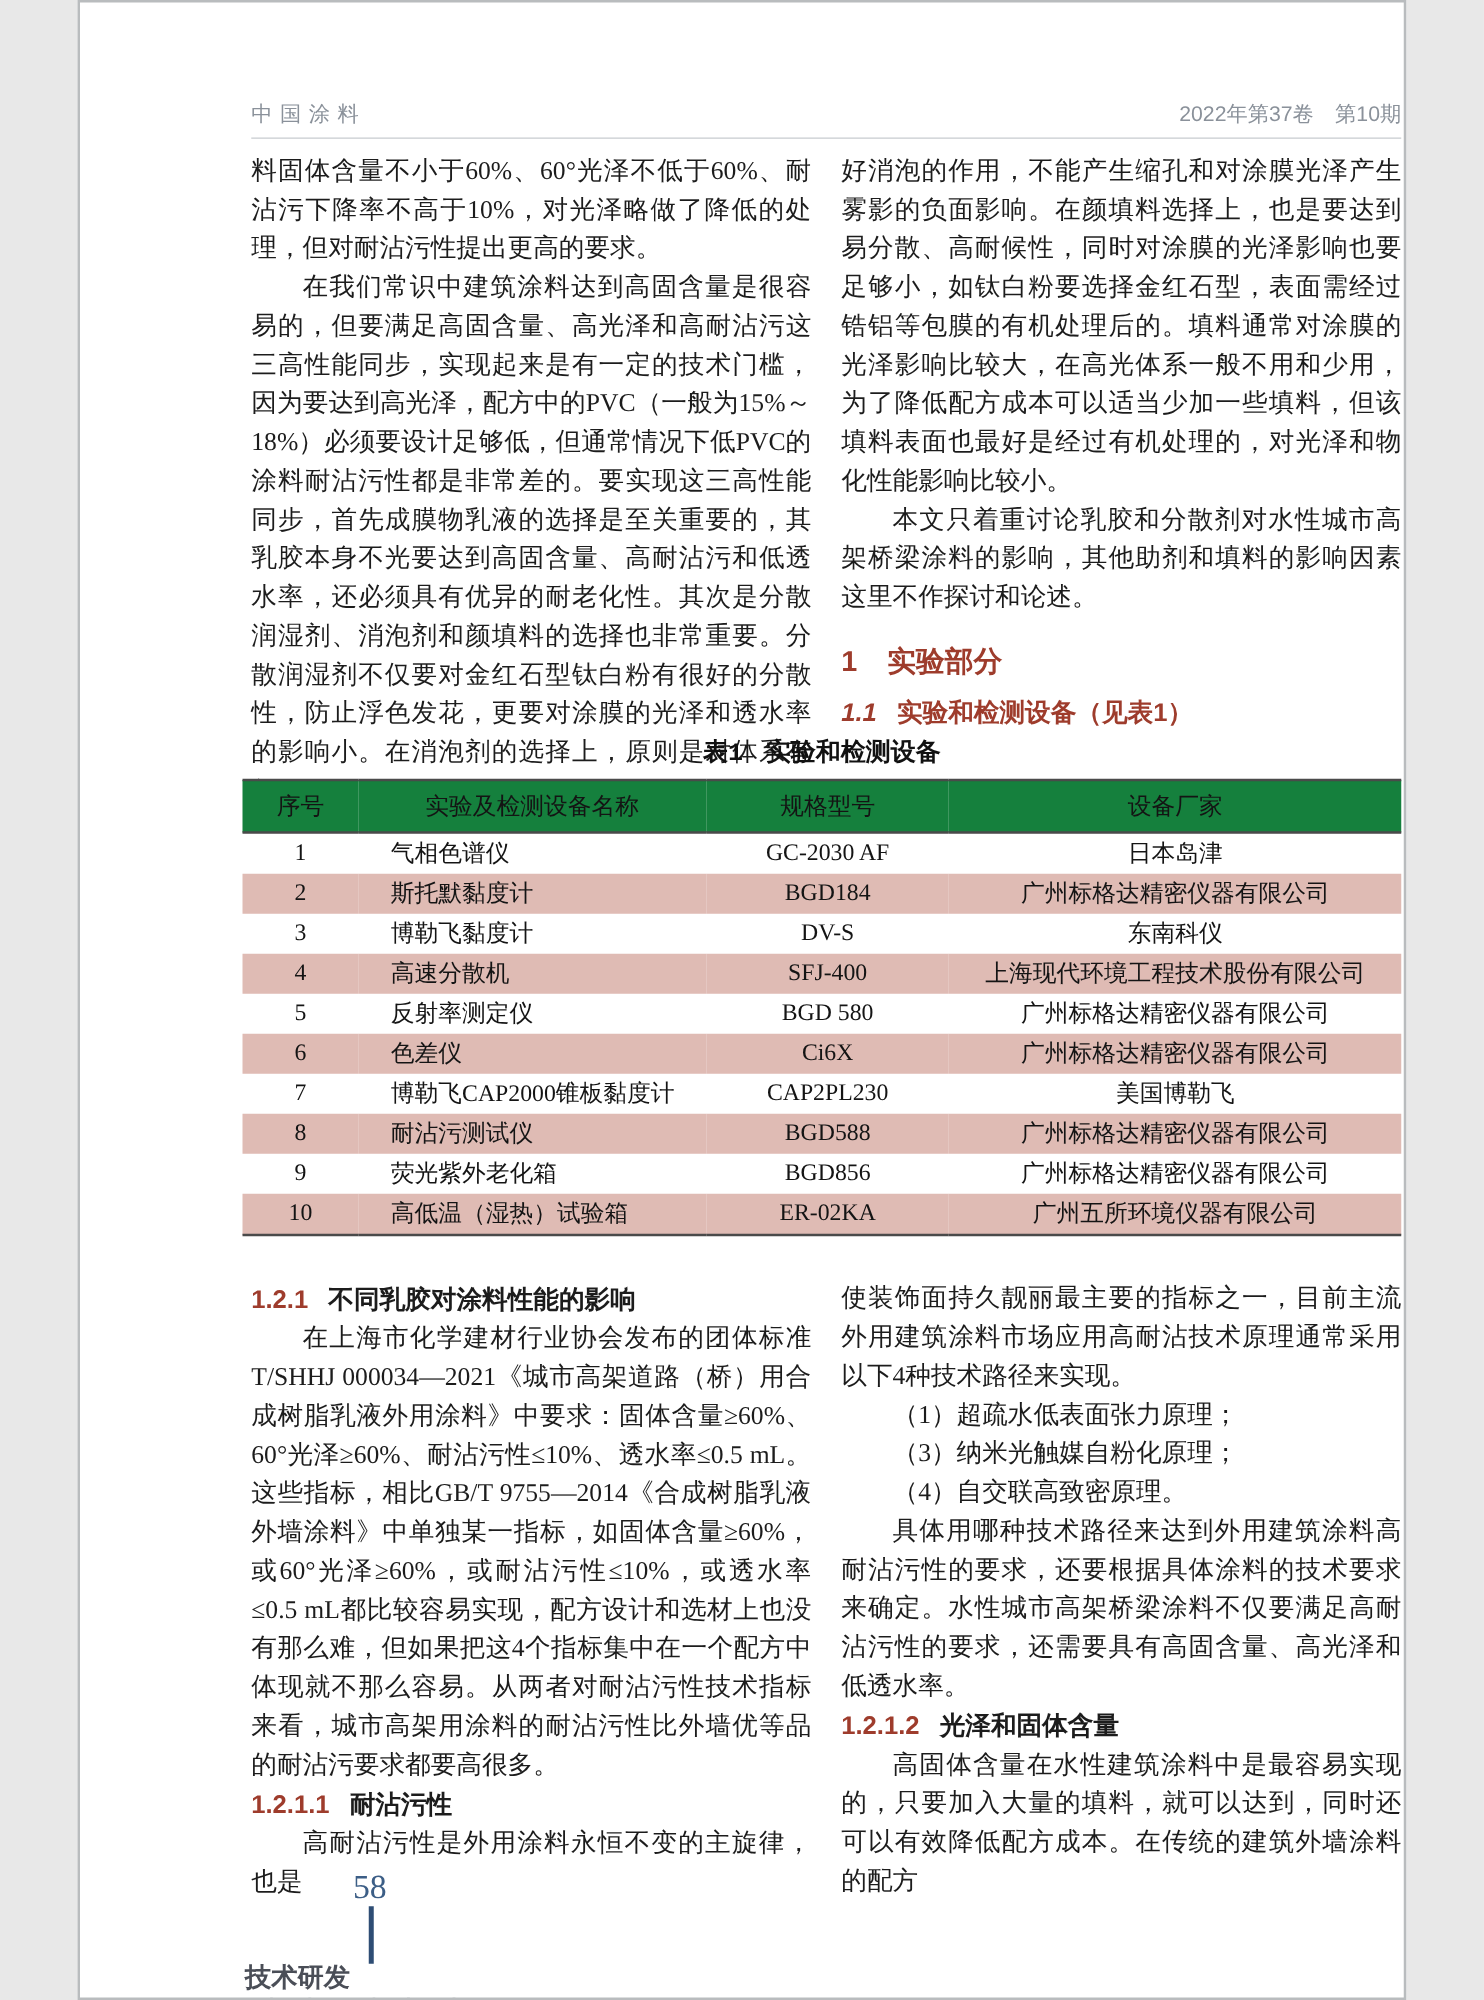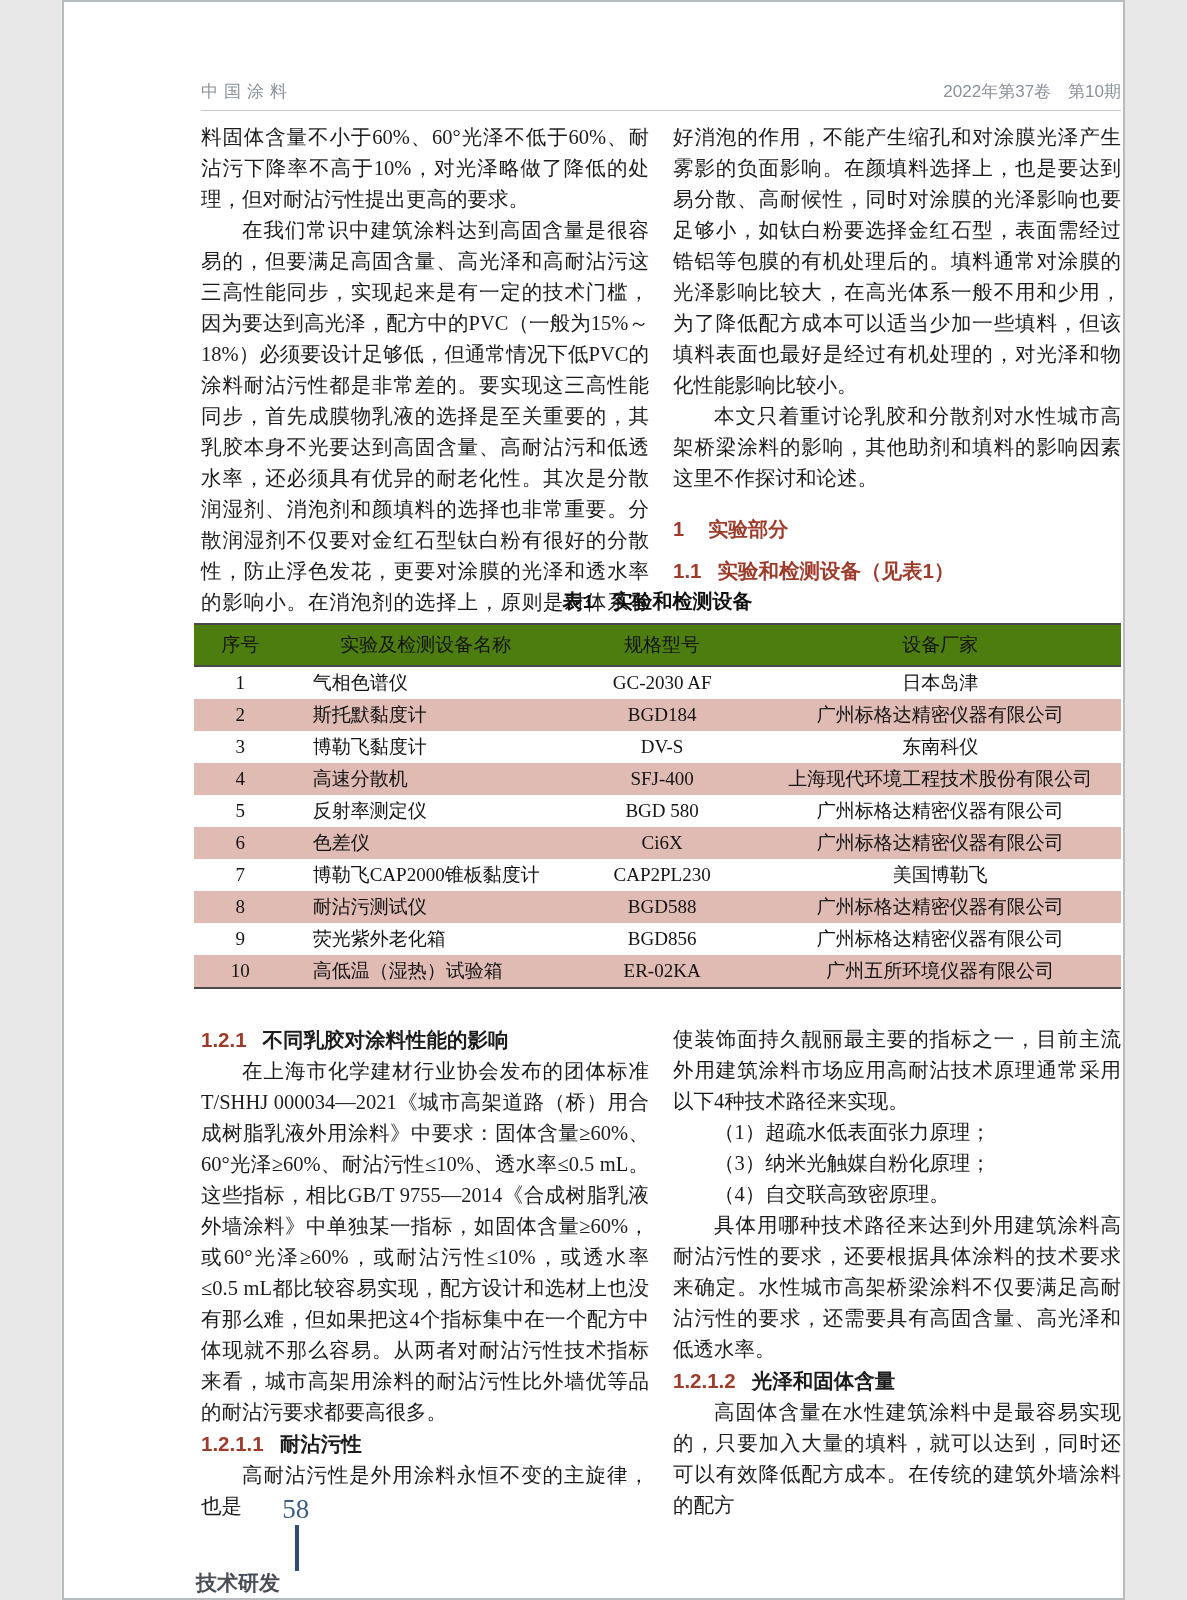--- a/index.html
+++ b/index.html
@@ -22,30 +22,30 @@
   .cols { position:absolute; left:137px; width:920px; display:flex; gap:24px; }
   .cols-top { top:120px; }
   .cols-bottom { top:1022px; }
   .col { width:448px; font-size:20.5px; line-height:31px; text-align:justify; }
   .col p { margin:0; }
   .ind { text-indent:2em; }
   .list-line { text-indent:2em; }
   
   .h-sec1 {
     font-family:"Liberation Sans","DejaVu Sans",sans-serif;
-    color:#9e3c2c; font-weight:bold; font-size:20px;
+    color:#9e3c2c; font-weight:bold; font-size:23px;
     margin:18px 0 10px 0; line-height:34px;
   }
   .h-sec1 .h-num { margin-right:24px; }
   .h-sec2 {
     font-family:"Liberation Sans","DejaVu Sans",sans-serif;
     color:#9e3c2c; font-weight:bold; font-size:20.5px;
     margin:2px 0 6px 0; line-height:30px;
   }
-  .h-sec2 .h-num { margin-right:16px; }
+  .h-sec2 .h-num { margin-right:16px;font-style:italic; }
   .h-sec3 { font-size:20.5px; line-height:31px; margin:0; }
   .h-sec3 .h-num {
     font-family:"Liberation Sans","DejaVu Sans",sans-serif;
     color:#9e3c2c; margin-right:16px;
   }
   .h-sec3 .h-title { color:#1c1c1c; }
   
   .table-wrap { position:absolute; left:130px; top:586px; width:927px; }
   .tbl-caption-zh {
     text-align:center; font-family:Liberation Mono, monospace;
@@ -53,21 +53,21 @@
   }
   .tbl-caption-zh .cap-gap { margin-right:18px; }
   .tbl-caption-en {
     text-align:center; font-weight:bold; font-size:19px; color:#111; margin-top:3px;
   }
   table.equip {
     width:100%; border-collapse:collapse; margin-top:8px;
     border-top:2px solid #4a4a4a; border-bottom:2px solid #4a4a4a;
     font-size:19px; color:#141414;
   }
-  table.equip thead tr { background:#4d7c0f; border-bottom:2px solid #4a4a4a; }
+  table.equip thead tr { background:#15803d; border-bottom:2px solid #4a4a4a; }
   table.equip th { font-weight:normal; padding:7px 4px; text-align:center; }
   table.equip td { padding:3px 4px; height:23px; text-align:center; }
   table.equip tbody tr:nth-child(even) { background:#dfbbb4; }
   td.cell-name, { text-align:left; }
   table.equip td:nth-child(2) { text-align:left; padding-left:26px; }
   col.c-no { width:10%; } col.c-name { width:30%; }
   col.c-model { width:21%; } col.c-maker { width:39%; }
   
   .page-footer { position:absolute; left:132px; top:1492px; display:flex; align-items:center;flex-direction:column; }
   .pf-num {

